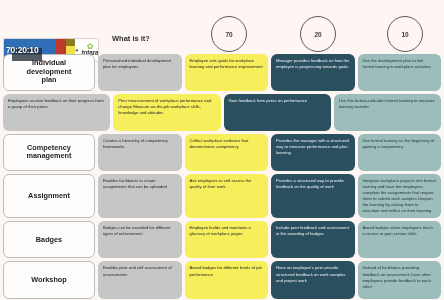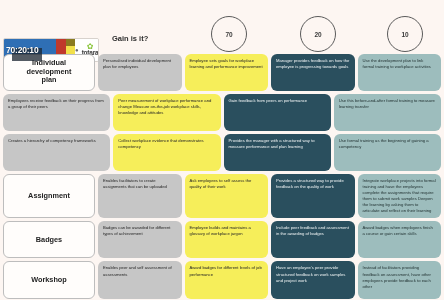--- a/index.html
+++ b/index.html
@@ -213,21 +213,21 @@
     </div>
     <div id="brand-right">
       <div id="brand-person">●</div>
       <div id="brand-logo">
         <div id="brand-leaf">✿</div>
         <div id="brand-name">totara</div>
       </div>
     </div>
   </div>
 
-  <div id="what-is-it">Gain is it?</div>
+  <div id="what-is-it">What is it?</div>
 
   <div class="circle-head" id="circle-70">
     <span>70</span>
   </div>
   <div class="circle-head" id="circle-20">
     <span>20</span>
   </div>
   <div class="circle-head" id="circle-10">
     <span>10</span>
   </div>
@@ -264,20 +264,23 @@
       </div>
     <div class="cell cell-body c-navy">
         <span>Gain feedback from peers on performance</span>
       </div>
     <div class="cell cell-body c-teal">
         <span>Use this before-and-after formal training to measure learning transfer</span>
       </div>
   </div>
 
   <div class="row">
+    <div class="cell cell-label">
+        <span>Competency management</span>
+      </div>
     <div class="cell cell-body c-grey">
         <span>Creates a hierarchy of competency frameworks</span>
       </div>
     <div class="cell cell-body c-yellow">
         <span>Collect workplace evidence that demonstrates competency</span>
       </div>
     <div class="cell cell-body c-navy">
         <span>Provides the manager with a structured way to measure performance and plan learning</span>
       </div>
     <div class="cell cell-body c-teal">

